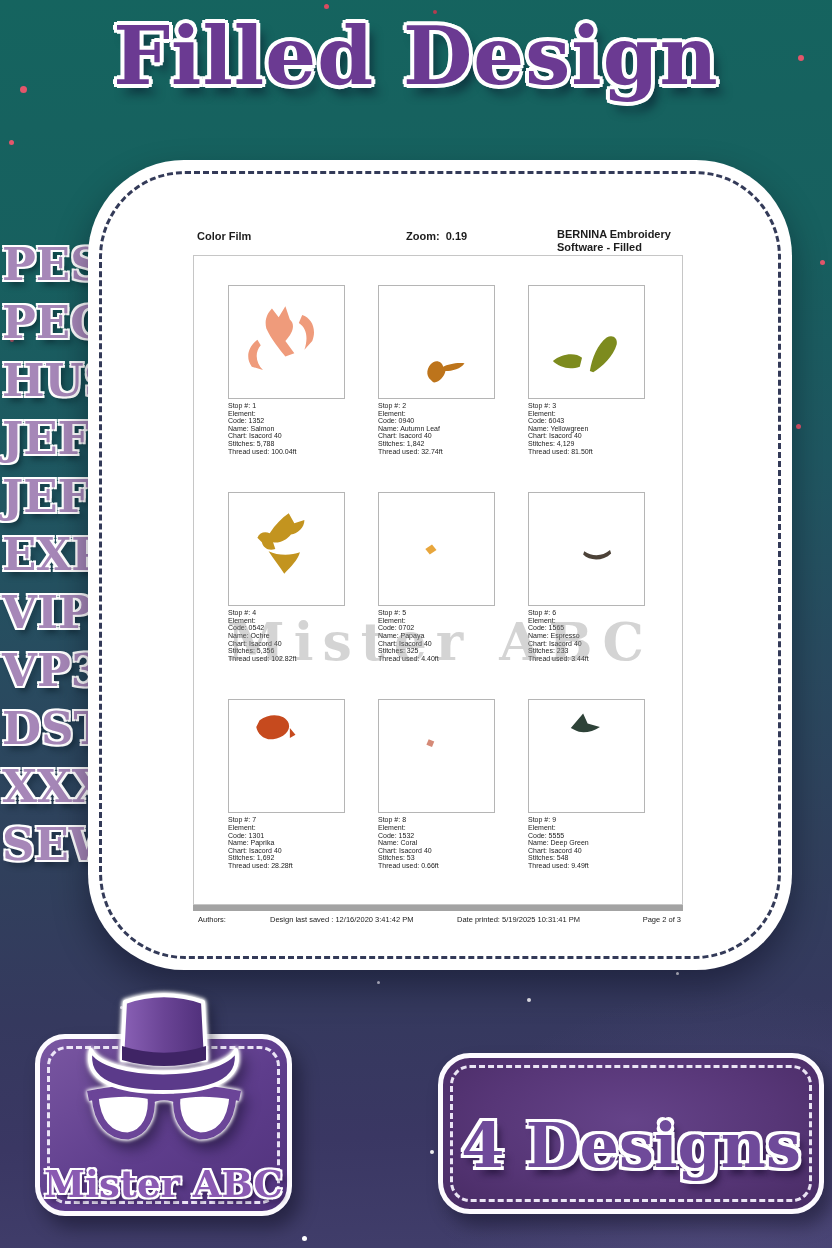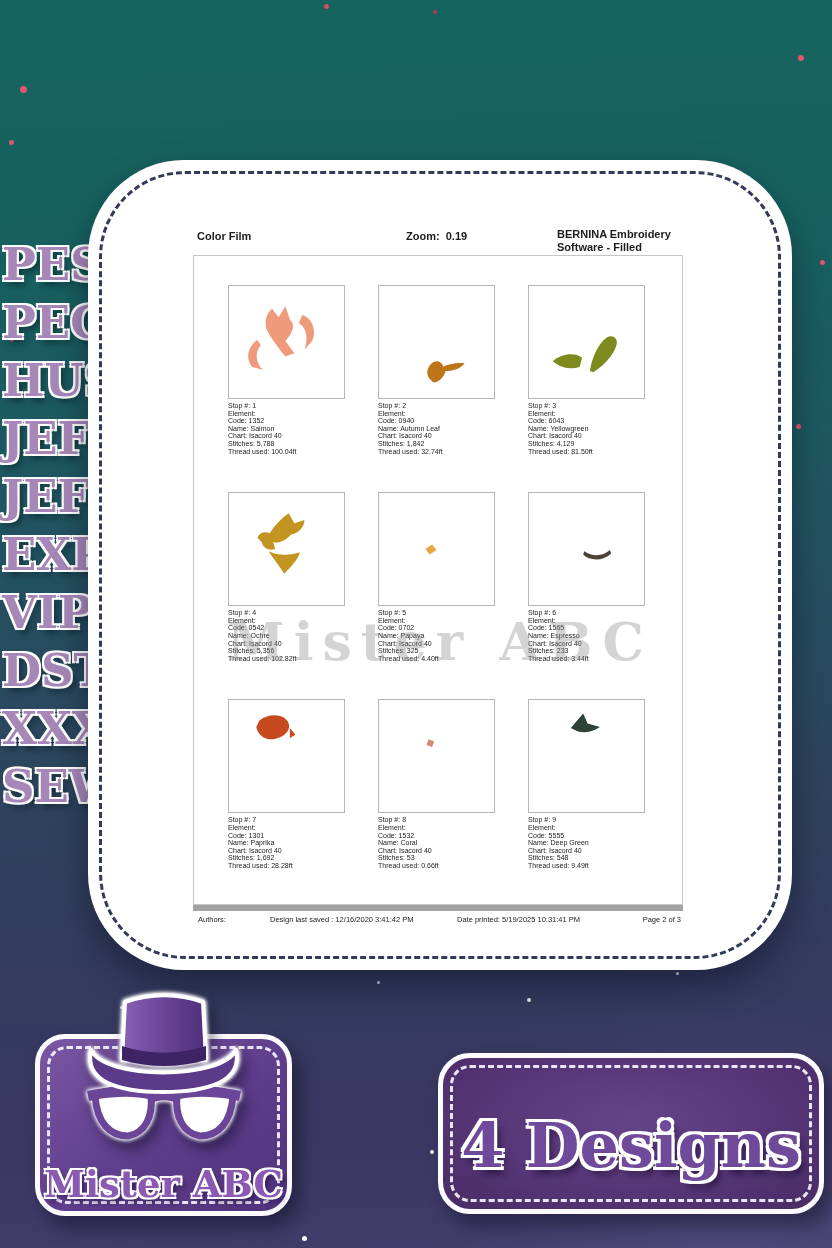--- a/index.html
+++ b/index.html
@@ -95,29 +95,31 @@
   <i class="speck" style="left:10px;top:338px;width:4px;height:4px;background:#cc5a6e;"></i>
   <i class="speck" style="left:796px;top:424px;width:5px;height:5px;background:#e4566b;"></i>
   <i class="speck" style="left:16px;top:560px;width:4px;height:4px;background:#d0546a;"></i>
   <i class="speck" style="left:302px;top:1236px;width:5px;height:5px;background:#ffffff;"></i>
   <i class="speck" style="left:430px;top:1150px;width:4px;height:4px;background:#f2f2f2;"></i>
   <i class="speck" style="left:527px;top:998px;width:4px;height:4px;background:#e8e8ee;"></i>
   <i class="speck" style="left:676px;top:972px;width:3px;height:3px;background:#dddde8;"></i>
   <i class="speck" style="left:120px;top:1006px;width:3px;height:3px;background:#c9c2dd;"></i>
   <i class="speck" style="left:377px;top:981px;width:3px;height:3px;background:#ccccdd;"></i>
 
+  <h1 class="title display-text">Filled Design</h1>
 
   <ul class="formats">
       <li class="format-item">PES</li>
       <li class="format-item">PEC</li>
       <li class="format-item">HUS</li>
       <li class="format-item">JEF</li>
       <li class="format-item">JEF+</li>
       <li class="format-item">EXP</li>
       <li class="format-item">VIP</li>
+      <li class="format-item">VP3</li>
       <li class="format-item">DST</li>
       <li class="format-item">XXX</li>
       <li class="format-item">SEW</li>
     </ul>
 
   <div class="panel">
     <div class="panel-dash"></div>
     <div class="page">
       <div class="hdr-left">Color Film</div>
       <div class="hdr-zoom">Zoom:  0.19</div>

